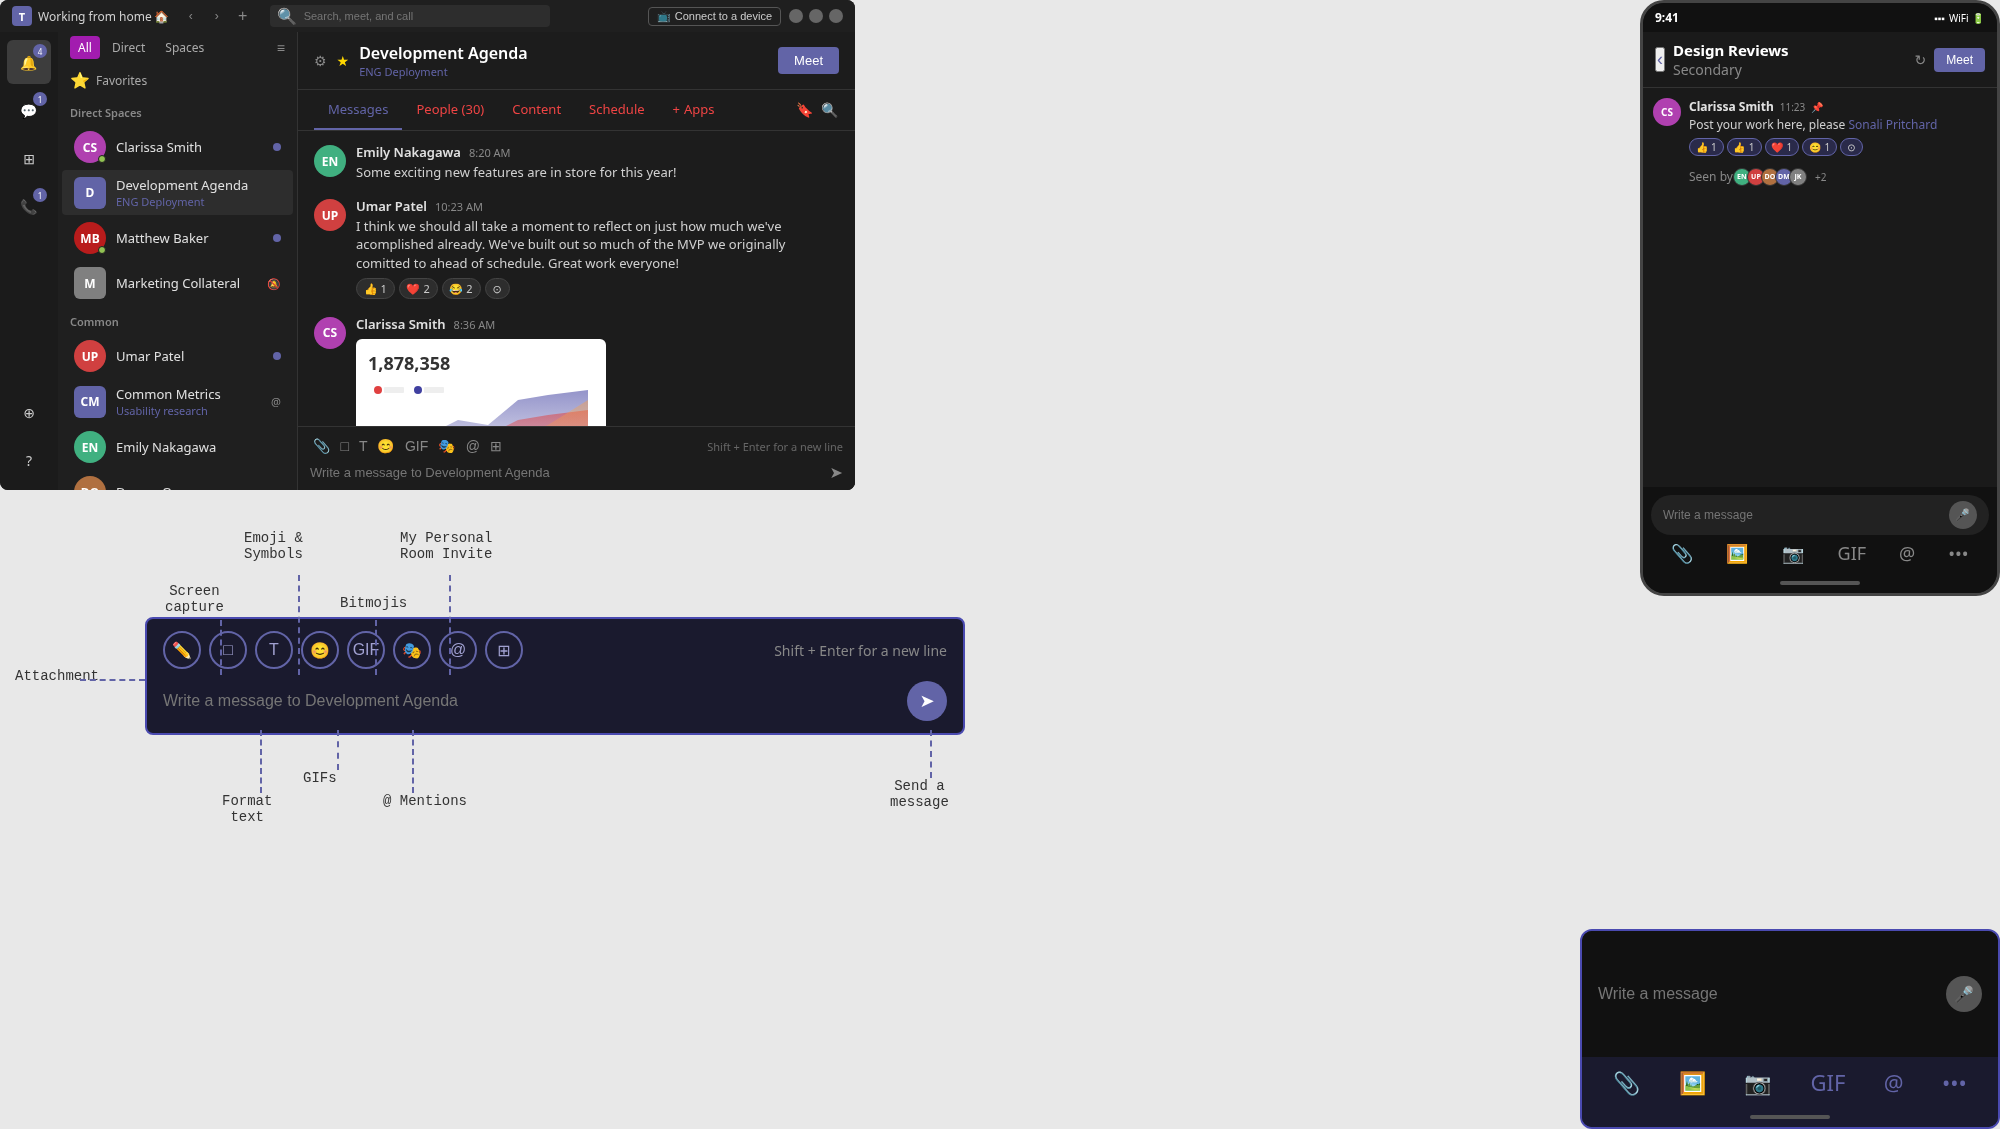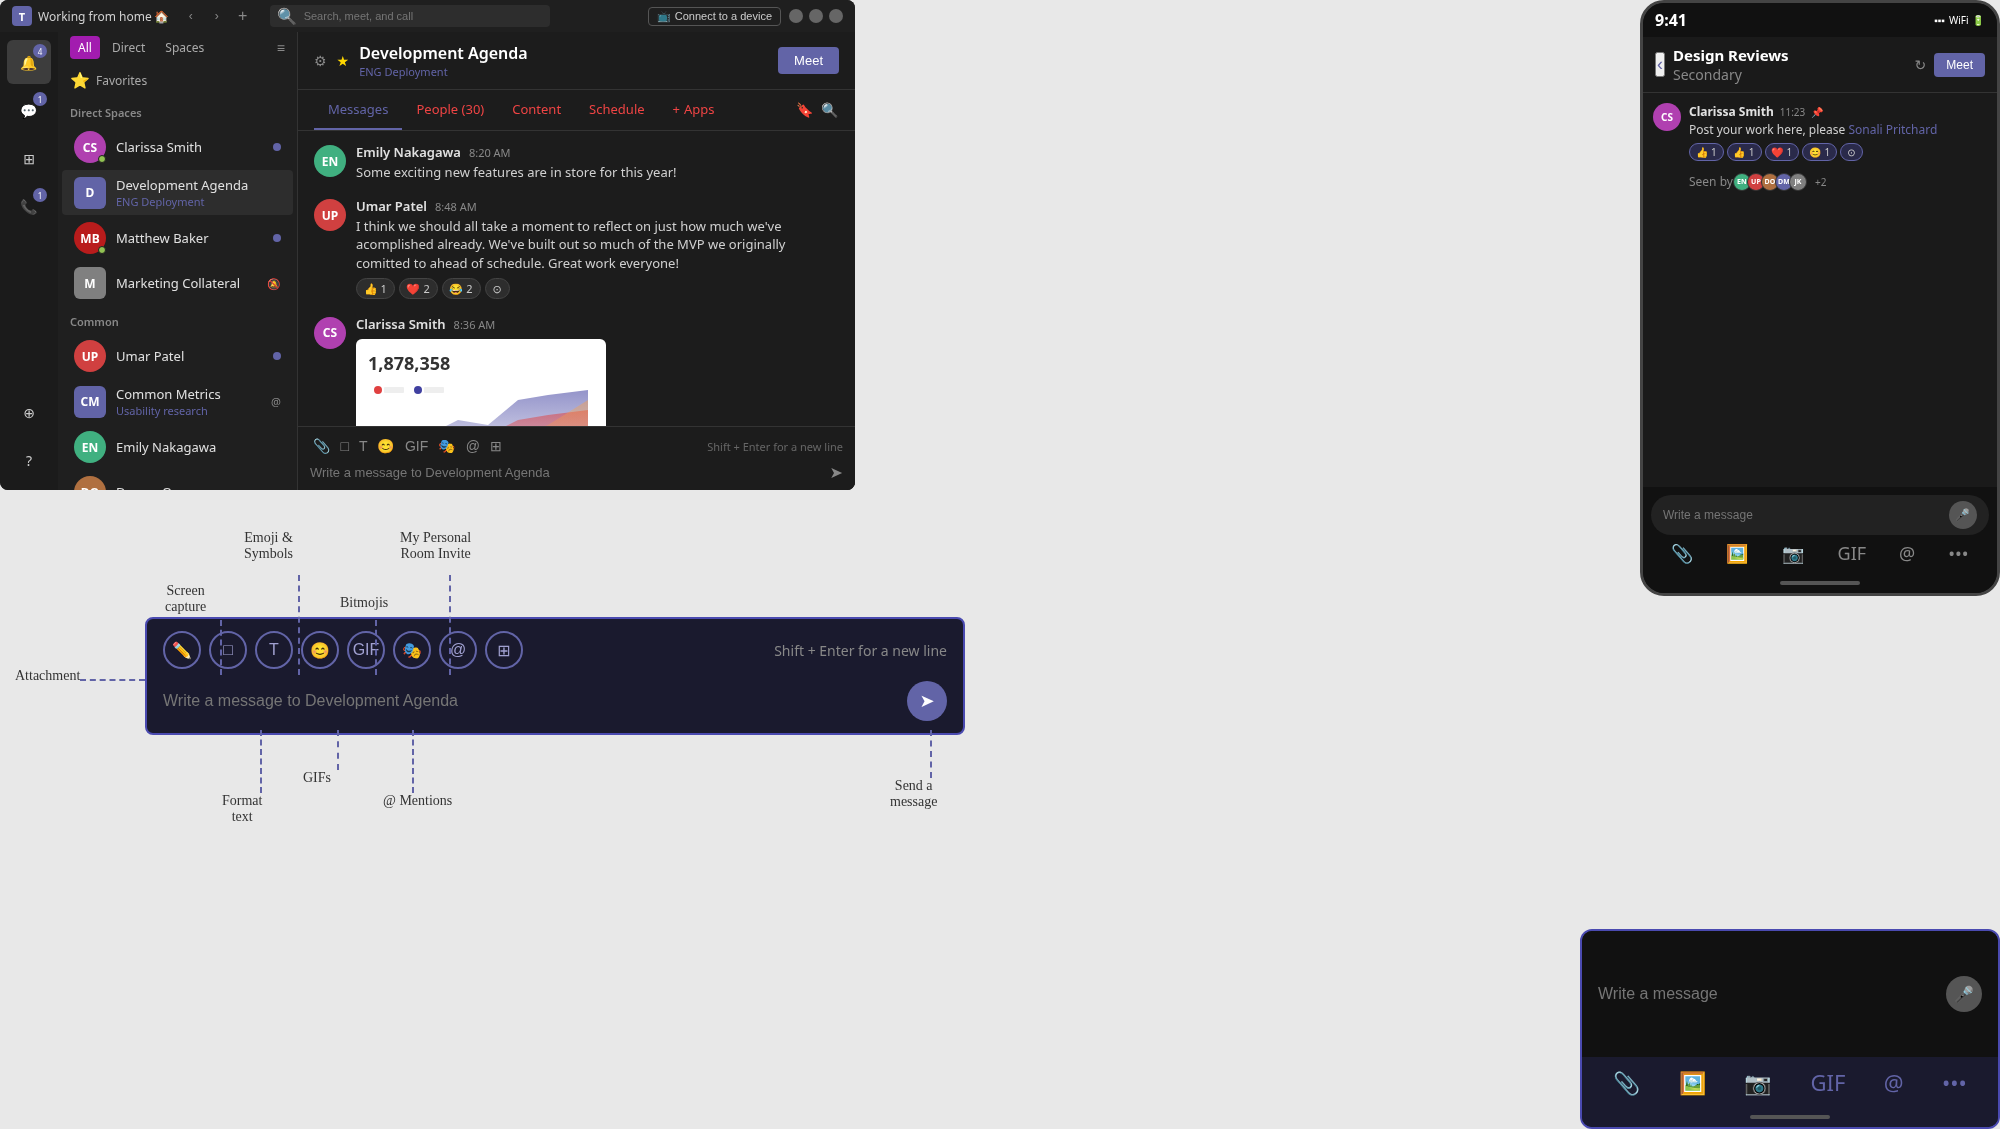--- a/index.html
+++ b/index.html
@@ -321,21 +321,21 @@
       width: 40px; height: 40px;
       background: #6264a7; border: none; border-radius: 50%;
       color: white; font-size: 18px;
       display: flex; align-items: center; justify-content: center;
       cursor: pointer;
     }
 
     
     .annotation {
       position: absolute; color: #333; font-size: 14px;
-      font-family: Liberation Serif, serif;
+      font-family: Liberation Mono, monospace;
       white-space: nowrap; text-align: center;
     }
     .annotation-line-v {
       position: absolute;
       border-left: 2px dashed #6264a7;
     }
     .annotation-line-h {
       position: absolute;
       border-top: 2px dashed #6264a7;
     }
@@ -350,21 +350,21 @@
       border-radius: 24px;
       border: 3px solid #444;
       overflow: hidden;
       display: flex; flex-direction: column;
     }
     .phone-status-bar {
       background: #111;
       padding: 6px 12px;
       display: flex; align-items: center; justify-content: space-between;
     }
-    .phone-time { color: white; font-size: 16px; font-weight: bold; }
+    .phone-time { color: white; font-size: 12px; font-weight: bold; }
     .phone-icons { display: flex; gap: 4px; align-items: center; }
     .phone-icon-item { color: white; font-size: 10px; }
 
     .phone-header {
       background: #1a1a1a;
       padding: 8px 12px;
       display: flex; align-items: center; gap: 8px;
       border-bottom: 1px solid #333;
     }
     .phone-back-btn { color: #6264a7; font-size: 18px; cursor: pointer; }
@@ -680,21 +680,21 @@
             </div>
             <div class="message-text">Some exciting new features are in store for this year!</div>
           </div>
         </div>
 
         <div class="message-row">
           <div class="message-avatar" style="background:#d04040;">UP</div>
           <div class="message-body">
             <div class="message-header">
               <span class="message-author">Umar Patel</span>
-              <span class="message-time">8:48 AM</span>
+              <span class="message-time">10:23 AM</span>
             </div>
             <div class="message-text">I think we should all take a moment to reflect on just how much we've acomplished already. We've built out so much of the MVP we originally comitted to ahead of schedule. Great work everyone!</div>
             <div class="message-reactions">
               <div class="reaction">👍 1</div>
               <div class="reaction">❤️ 2</div>
               <div class="reaction">😂 2</div>
               <div class="reaction">⊙</div>
             </div>
           </div>
         </div>

